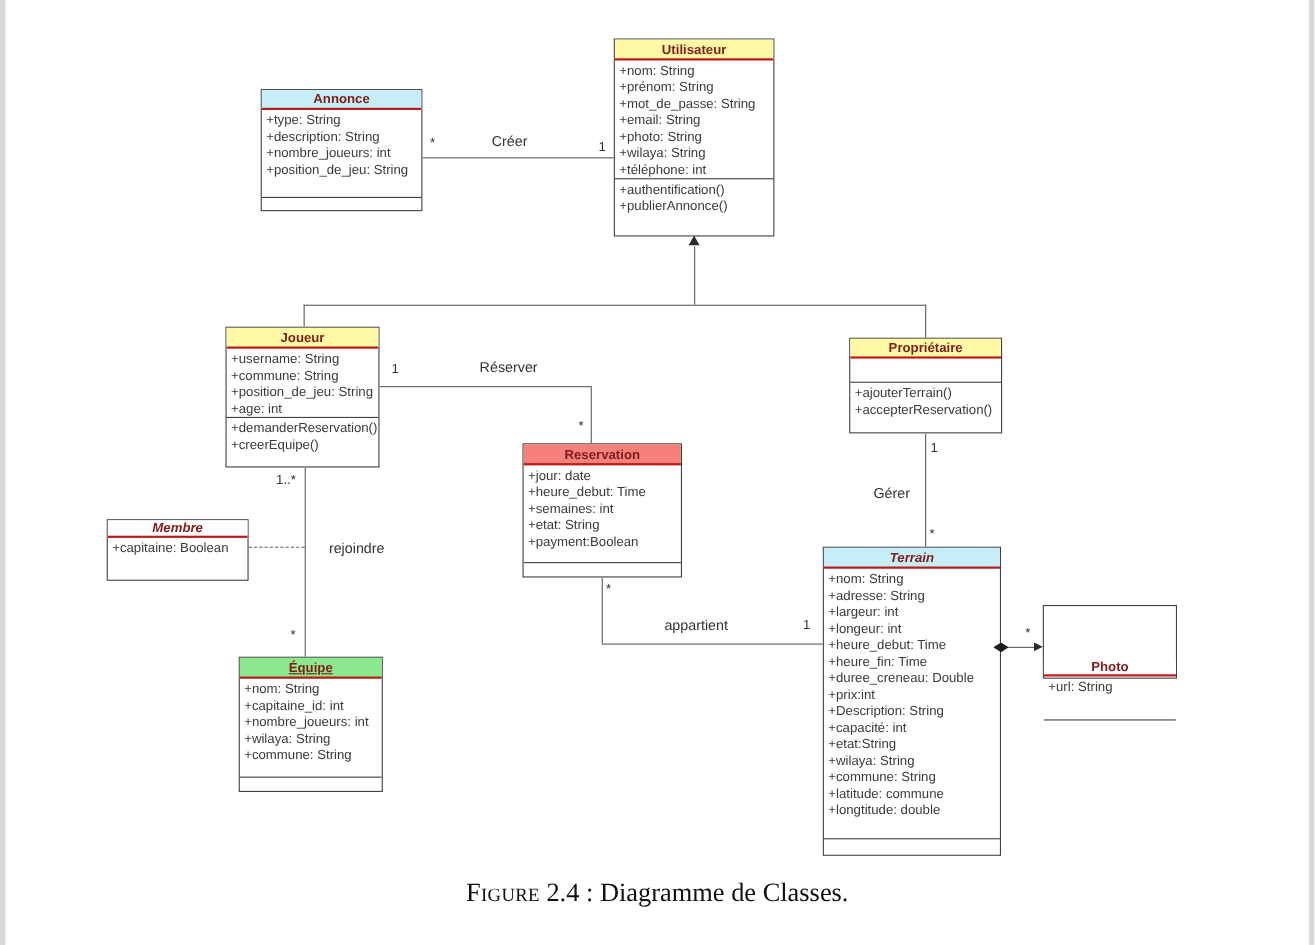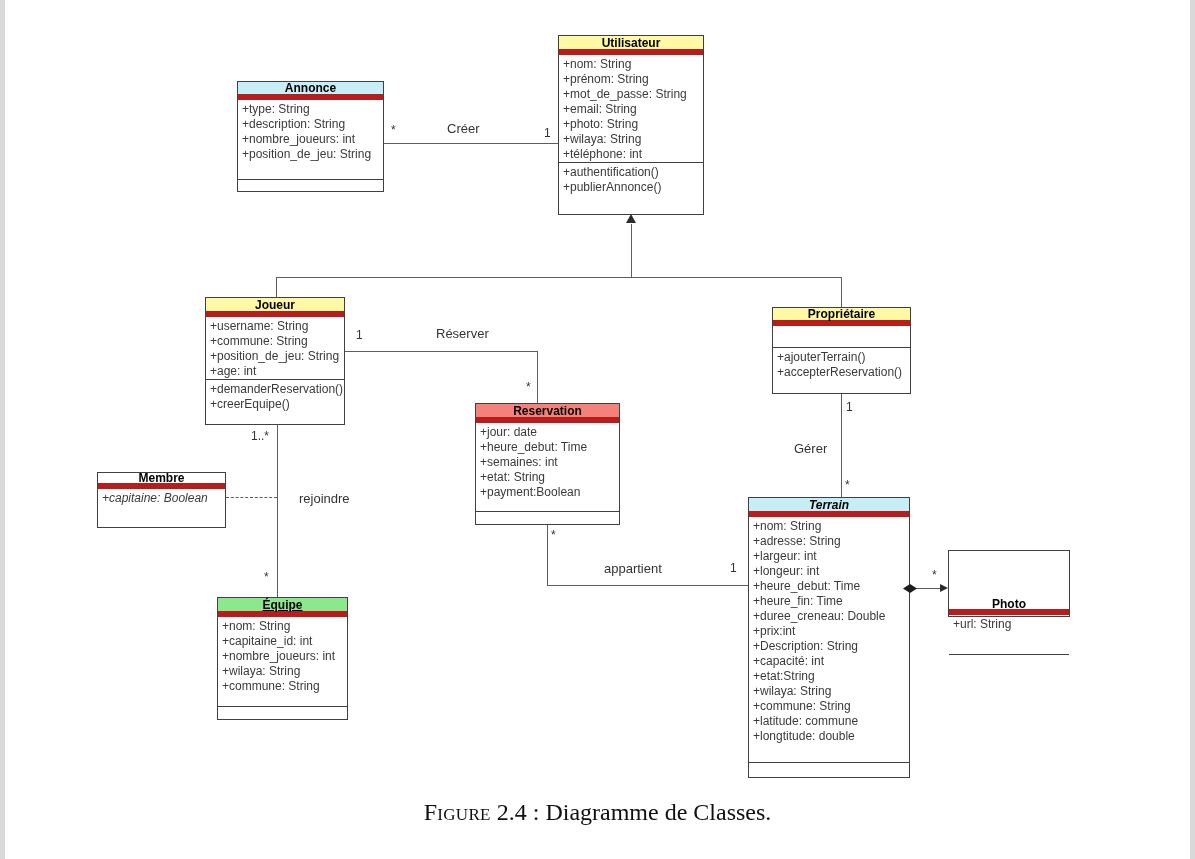--- a/index.html
+++ b/index.html
@@ -6,26 +6,26 @@
   html,body { width:1195px; height:859px; background:#ffffff; overflow:hidden;
               font-family:"Liberation Sans", sans-serif; }
   .page { position:relative; width:1195px; height:859px; background:#ffffff; }
   .page-edge { position:absolute; top:0; width:5px; height:859px; background:#d9d9d9; }
   .page-edge.left { left:0; }
   .page-edge.right { right:0; }
 
   
   .uml-class { position:absolute; border:1px solid #404040; background:#ffffff;
                display:flex; flex-direction:column; z-index:2; }
-  .uml-title { border-bottom:6px solid #b91c1c; font-weight:bold; font-size:12px;
-               color:#000000; text-align:center; display:flex; align-items:center;
+  .uml-title { border-bottom:2px solid #b91c1c; font-weight:bold; font-size:12px;
+               color:#7f1d1d; text-align:center; display:flex; align-items:center;
                justify-content:center; flex:0 0 auto; }
   .uml-attrs { border-bottom:1px solid #404040; padding:2px 4px; flex:0 0 auto;
                overflow:hidden; }
-  .uml-attrs.no-sep { border-bottom:none; flex:1 1 auto;font-style:italic; }
+  .uml-attrs.no-sep { border-bottom:none; flex:1 1 auto; }
   .uml-methods { padding:2px 4px; flex:1 1 auto; overflow:hidden; }
   .uml-line { font-size:12px; line-height:15px; color:#3a3a3a; white-space:nowrap; }
 
   
   .eh { position:absolute; height:0; border-top:1px solid #5d5d5d; z-index:1; }
   .ev { position:absolute; width:0; border-left:1px solid #5d5d5d; z-index:1; }
   .eh.dashed { border-top:1px dashed #5d5d5d; }
 
   .arrow-up { position:absolute; width:0; height:0; z-index:3;
               border-left:5px solid transparent; border-right:5px solid transparent;
@@ -110,21 +110,21 @@
       <div class="uml-line">+jour: date</div>
       <div class="uml-line">+heure_debut: Time</div>
       <div class="uml-line">+semaines: int</div>
       <div class="uml-line">+etat: String</div>
       <div class="uml-line">+payment:Boolean</div>
     </div>
     <div class="uml-methods"></div>
   </div>
 
   <div class="uml-class" style="left:97px;top:472px;width:129px;height:56px">
-    <div class="uml-title" style="height: 16px; background-color: rgb(255, 255, 255);">Membre</div>
+    <div class="uml-title" style="height: 16px; background-color: rgb(255, 255, 255); font-style: italic;">Membre</div>
     <div class="uml-attrs no-sep">
       <div class="uml-line">+capitaine: Boolean</div>
     </div>
   </div>
 
   <div class="uml-class" style="left:217px;top:597px;width:131px;height:123px">
     <div class="uml-title" style="height: 19px; background-color: rgb(140, 232, 140); text-decoration: underline;">Équipe</div>
     <div class="uml-attrs" style="height:90px">
       <div class="uml-line">+nom: String</div>
       <div class="uml-line">+capitaine_id: int</div>

